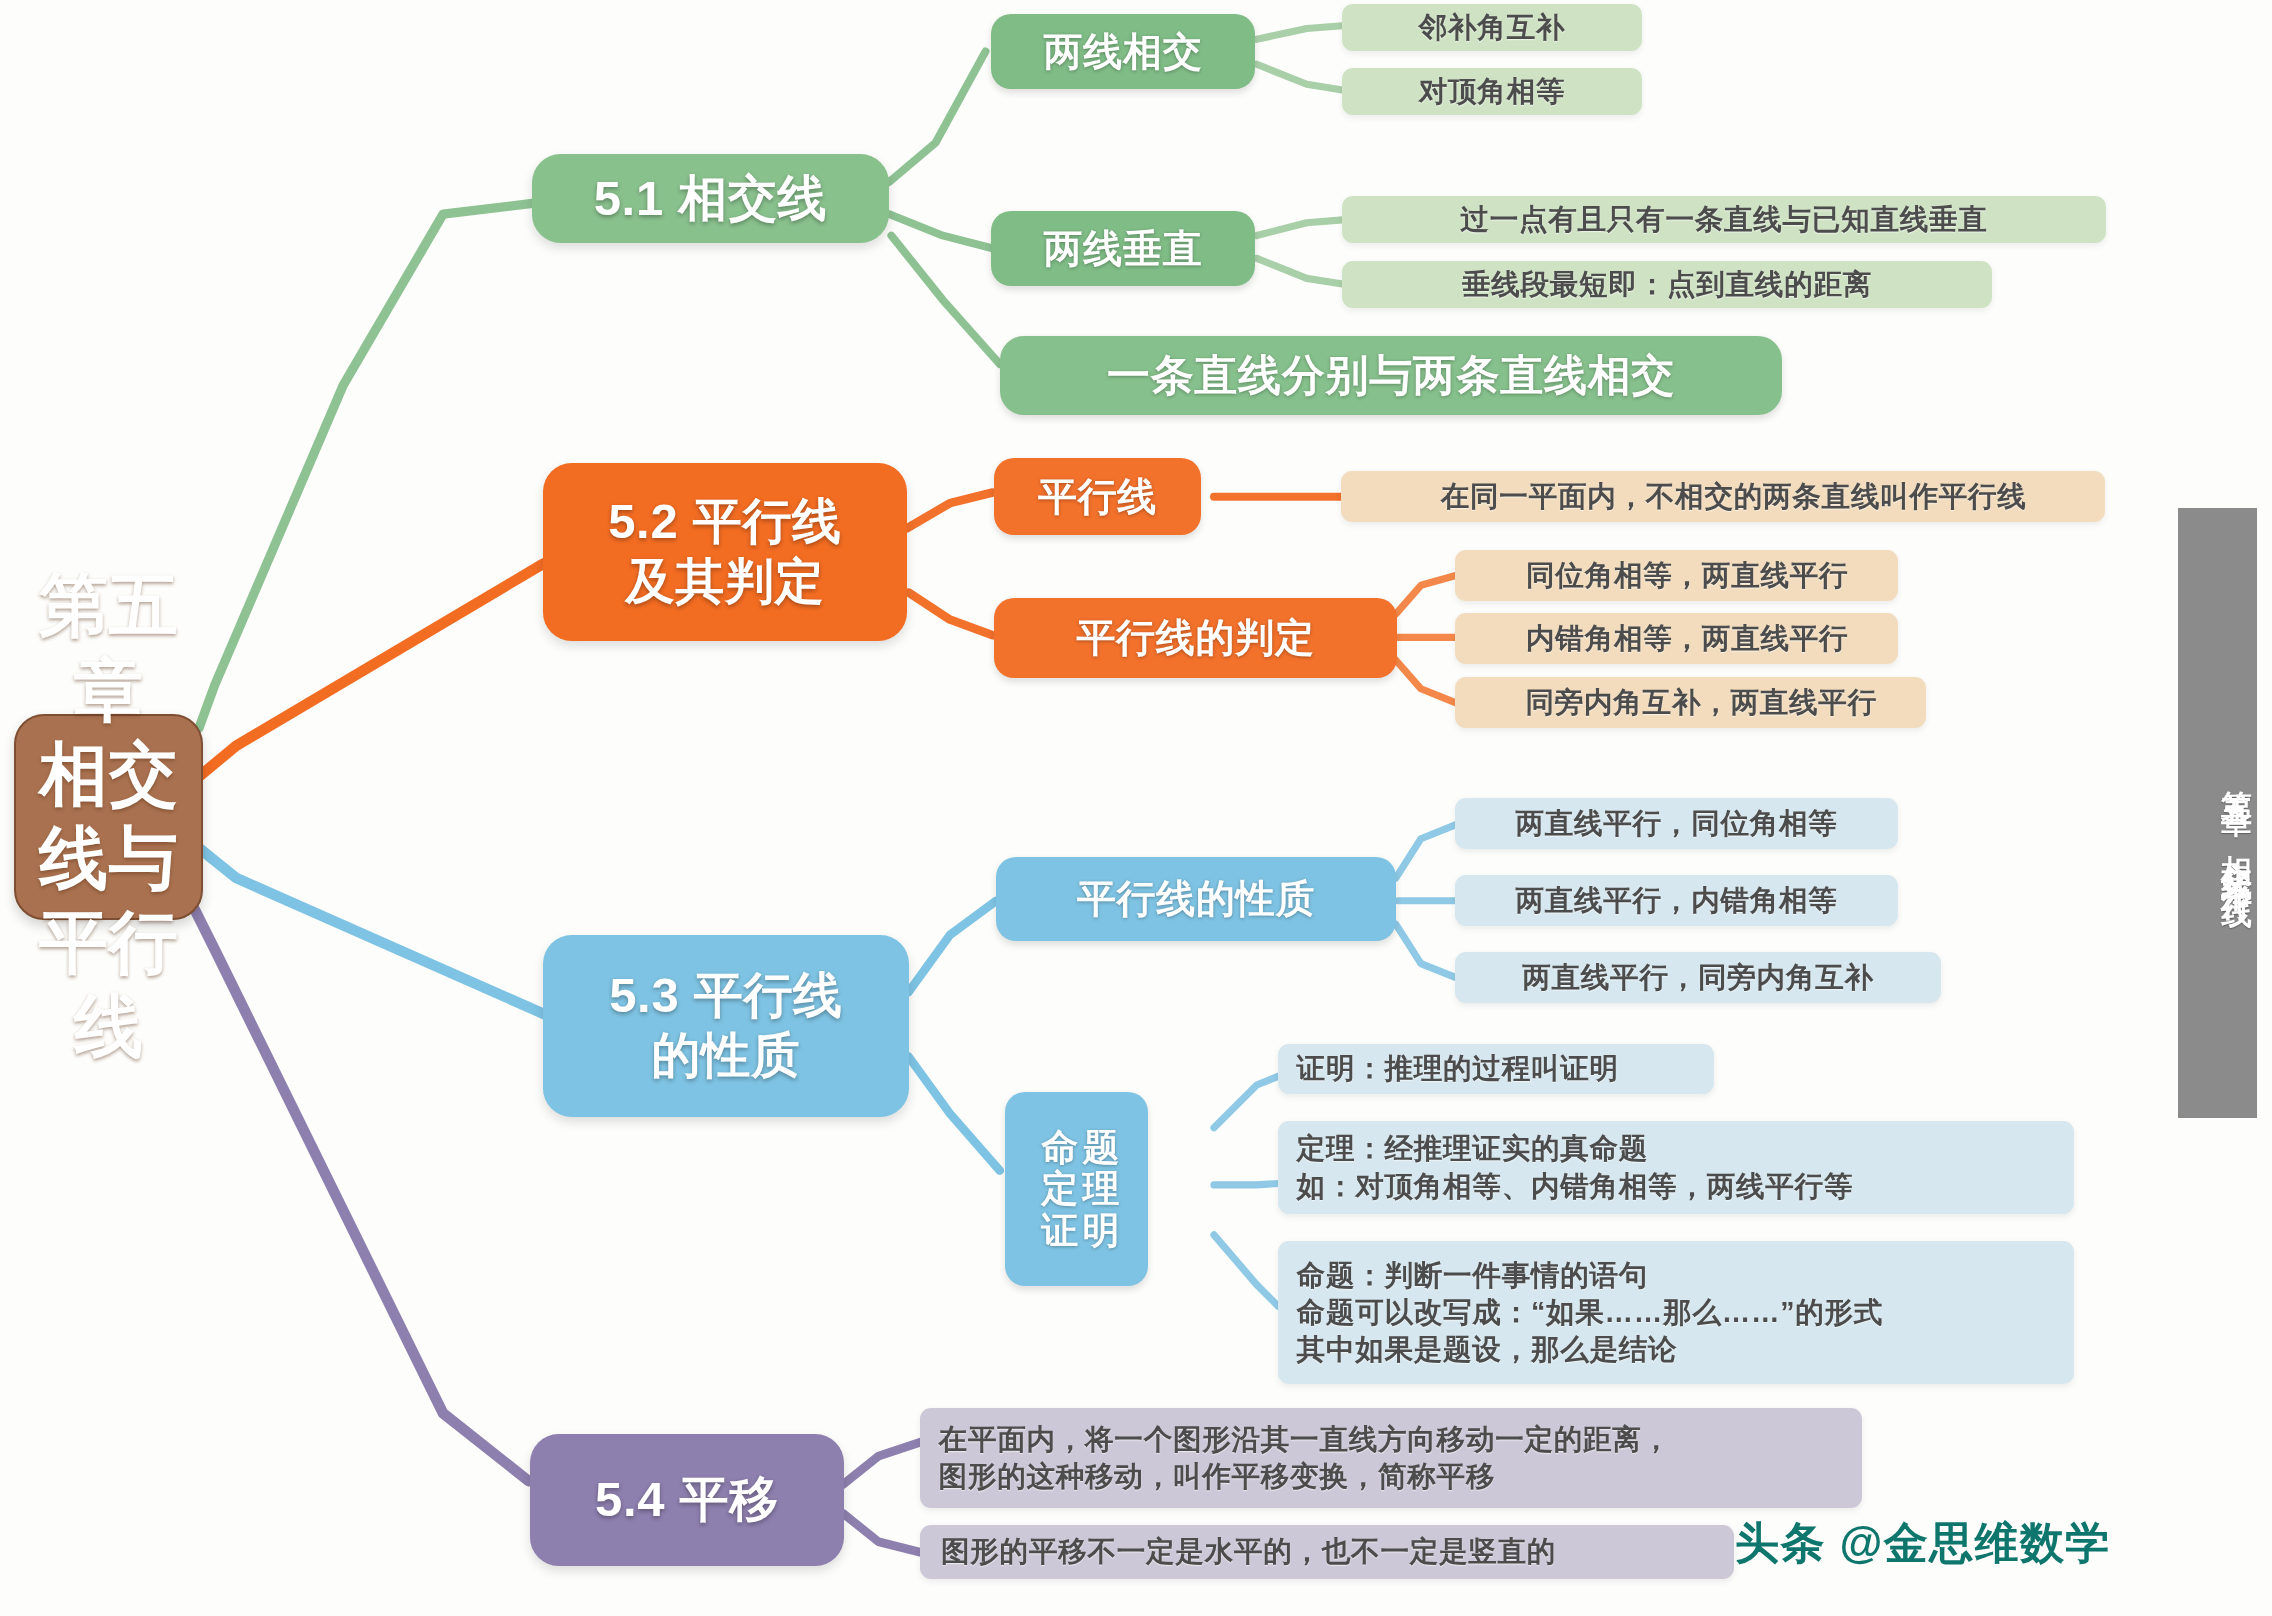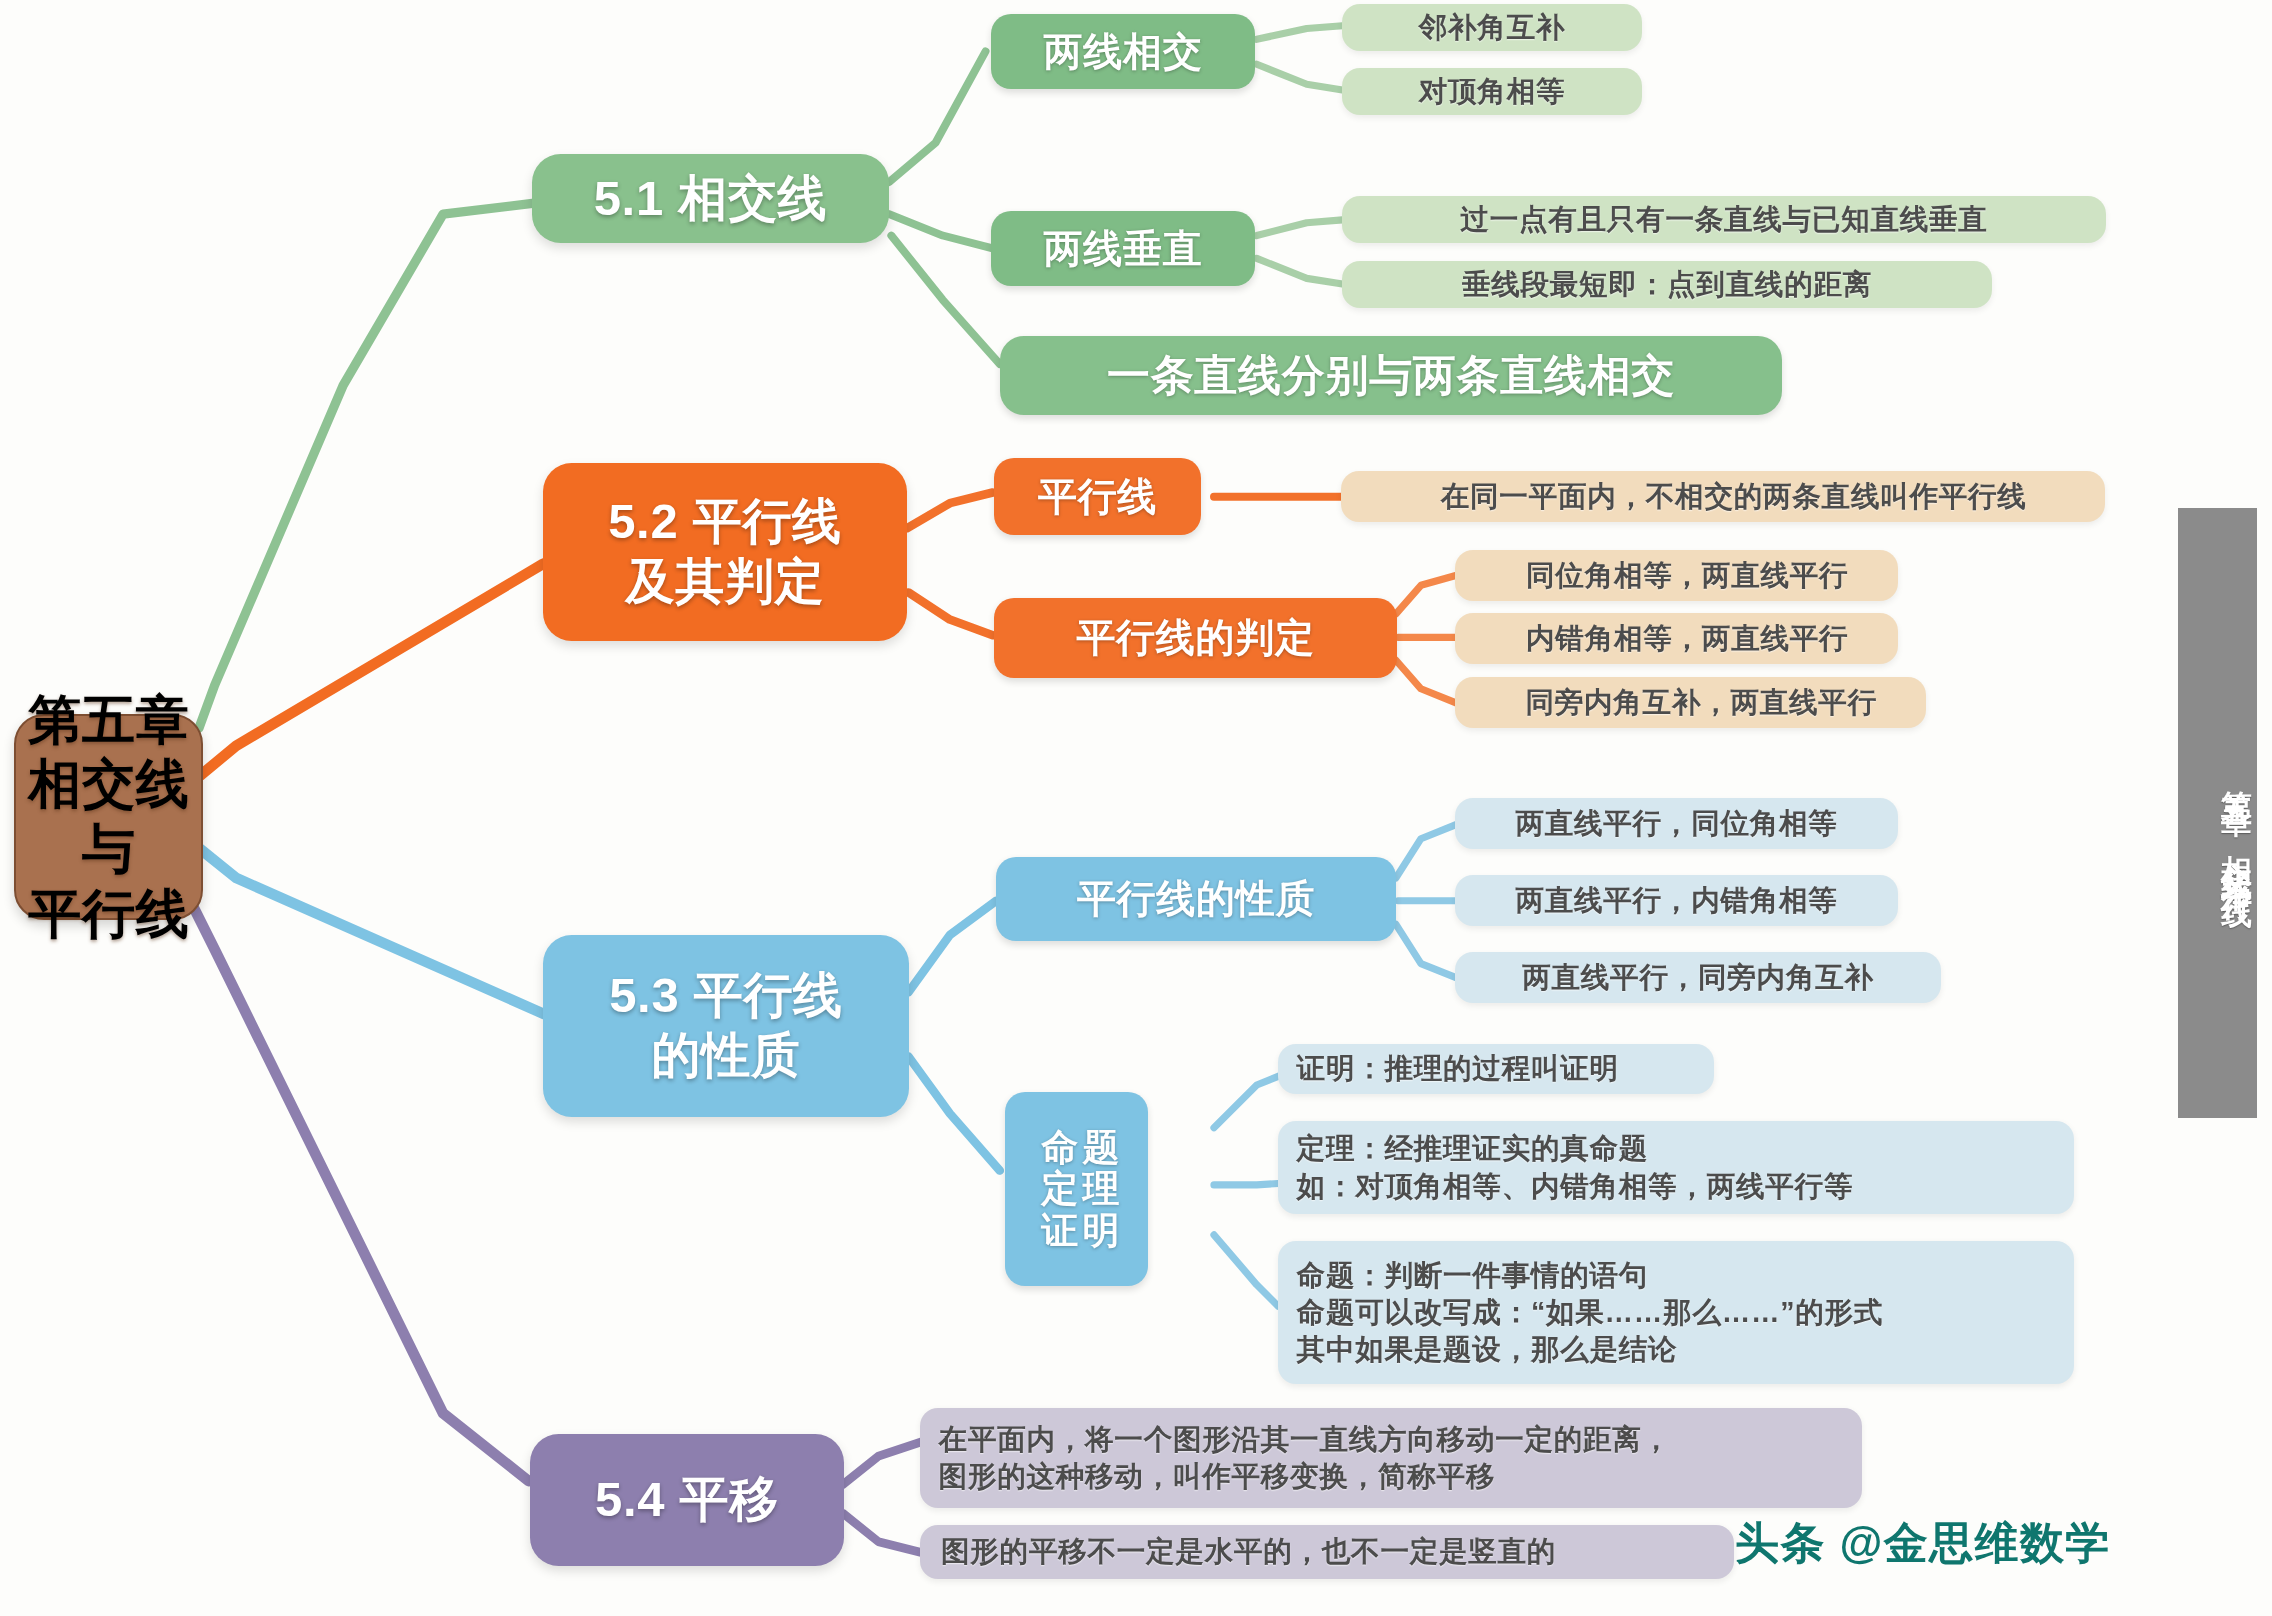--- a/index.html
+++ b/index.html
@@ -22,22 +22,22 @@
     line-height: 1.22;
     white-space: pre-line;
     letter-spacing: 0.7px;
   }
 
   
   .root {
     background: #a9714f;
     border: 2.9px solid #7d4e32;
     border-radius: 30px;
-    color: #000000;
-    font-size: 53px;
+    color: #ffffff;
+    font-size: 69px;
     font-weight: bold;
     text-shadow: 0 2.1px 3.6px rgba(90,50,25,.45);
     box-shadow: 0 5.7px 11.4px rgba(0,0,0,.16);
   }
 
   
   .lvl1 {
     border-radius: 28.6px;
     color: #ffffff;
     font-size: 49px;
@@ -61,21 +61,21 @@
   }
   .lvl2.green  { background: #7fbc86; }
   .lvl2.orange { background: #f2712b; }
   .lvl2.blue   { background: #7ec3e3; }
   .lvl2.greenwide { background: #86c08c; font-size: 43px; border-radius: 24px; }
 
   .lvl2.stack { font-size: 37px; line-height: 1.12; letter-spacing: 4.3px; }
 
   
   .leaf {
-    border-radius: 18px;
+    border-radius: 11px;
     font-size: 28.6px;
     font-weight: bold;
     color: #4c4c4c;
     padding: 0 18.6px;
     text-shadow: 0 0.7px 1.4px rgba(255,255,255,.65);
     box-shadow: 0 2.9px 6.4px rgba(0,0,0,.07);
   }
   .leaf.green  { background: #cfe3c4; }
   .leaf.tan    { background: #f2dcbd; padding-left: 40px; }
   .leaf.blue   { background: #d6e7ef; }

